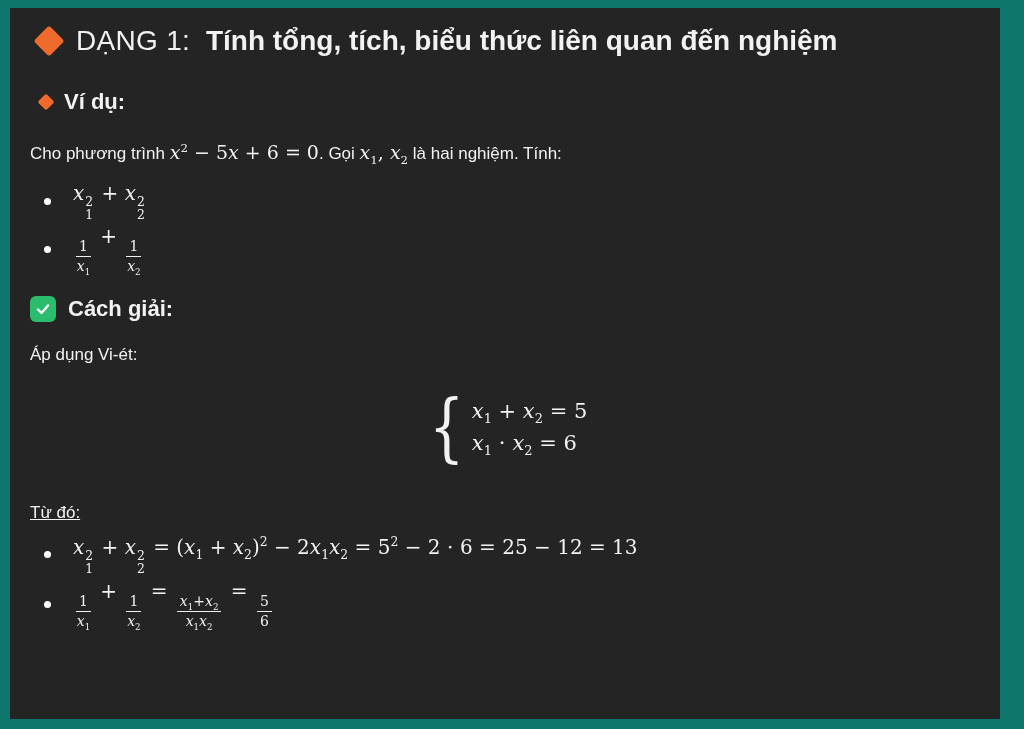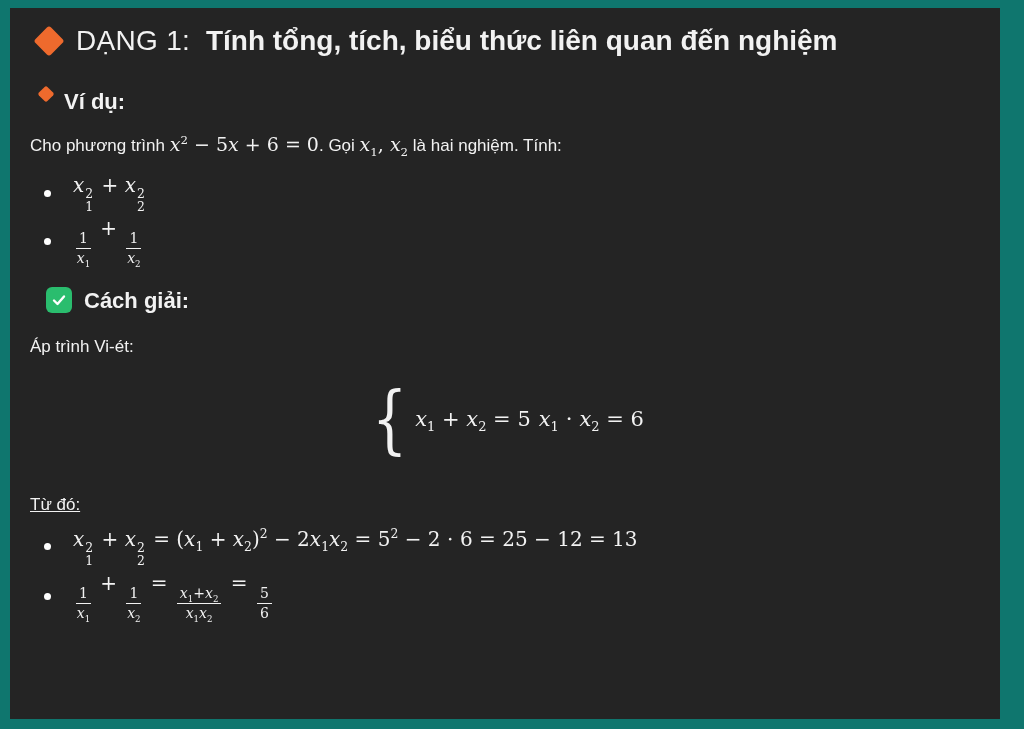--- a/index.html
+++ b/index.html
@@ -27,38 +27,38 @@
     font-size: 28px; line-height: 34px;
   }
   .h1 .prefix { font-weight: 400; letter-spacing: .3px; }
   .h1 .rest   { font-weight: 800; margin-left: 8px; }
   .diamond-lg {
     width: 22px; height: 22px; flex: 0 0 auto;
     background: var(--orange, #ee6a2d);
     transform: rotate(45deg); border-radius: 3px;
   }
   .h2 {
-    display: flex; gap: 12px;
+    display: flex; align-items: center; gap: 12px;
     font-size: 22px; font-weight: 700; line-height: 28px;
   }
   .h2-example  { margin-top: 30px; margin-left: 10px; }
-  .h2-solution { margin-top: 20px; margin-left: 16px; }
+  .h2-solution { margin-top: 20px; margin-left: 0; }
   .diamond-sm {
     width: 12px; height: 12px; flex: 0 0 auto;
     background: var(--orange, #ee6a2d);
     transform: rotate(45deg); border-radius: 2px;
   }
   .check-icon {
     width: 26px; height: 26px; flex: 0 0 auto;
     background: var(--green, #2abd6e);
     border-radius: 6px;
     display: flex; align-items: center; justify-content: center;
   }
   
-  .para { margin-top: 16px; font-size: 17px; line-height: 24px; }
+  .para { margin-top: 24px; font-size: 17px; line-height: 24px; }
   .apply, .from { font-size: 17px; line-height: 24px; }
   .apply { margin-top: 20px; }
   .from  { margin-top: 26px; text-decoration: underline; }
   
   .math { font-family: "DejaVu Serif", serif; white-space: nowrap; }
   .para .math { font-size: 19px; }
   .mvar  { font-style: italic; }
   .mtext { font-style: normal; }
   sub.msub, sup.msup { font-size: .62em; font-style: normal; line-height: 0; }
   .mss {
@@ -82,21 +82,21 @@
   
   .system {
     margin-top: 12px; height: 96px;
     display: flex; align-items: center; justify-content: center;
   }
   .brace {
     font-family: "DejaVu Serif", serif;
     font-size: 74px; font-weight: 400; line-height: 96px;
     transform: scaleX(.75); margin-right: 2px;
   }
-  .sys-rows { display: flex; flex-direction: row; gap: 8px; font-size: 21px; }
+  .sys-rows { display: flex; flex-direction: column; gap: 8px; font-size: 21px; }
 </style>
 </head>
 <body>
 
 <div id="screen">
   <div class="page">
 
     <div class="h1">
       <span class="diamond-lg"></span>
       <span>
@@ -139,21 +139,21 @@
 
     <div class="h2 h2-solution">
       <span class="check-icon">
         <svg width="16" height="16" viewBox="0 0 16 16">
           <path d="M3 8.5 L6.5 12 L13 4.5" fill="none" stroke="#ffffff" stroke-width="2.4" stroke-linecap="round" stroke-linejoin="round"></path>
         </svg>
       </span>
       <span>Cách giải:</span>
     </div>
 
-    <div class="apply">Áp trình Vi-ét:</div>
+    <div class="apply">Áp dụng Vi-ét:</div>
 
     <div class="system">
       <span class="brace math">{</span>
       <div class="sys-rows">
         <span class="math"><span class="mvar">x</span><sub class="msub">1</sub><span class="mtext"> + </span><span class="mvar">x</span><sub class="msub">2</sub><span class="mtext"> = 5</span></span>
         <span class="math"><span class="mvar">x</span><sub class="msub">1</sub><span class="mtext"> ⋅ </span><span class="mvar">x</span><sub class="msub">2</sub><span class="mtext"> = 6</span></span>
       </div>
     </div>
 
     <div class="from">Từ đó:</div>

